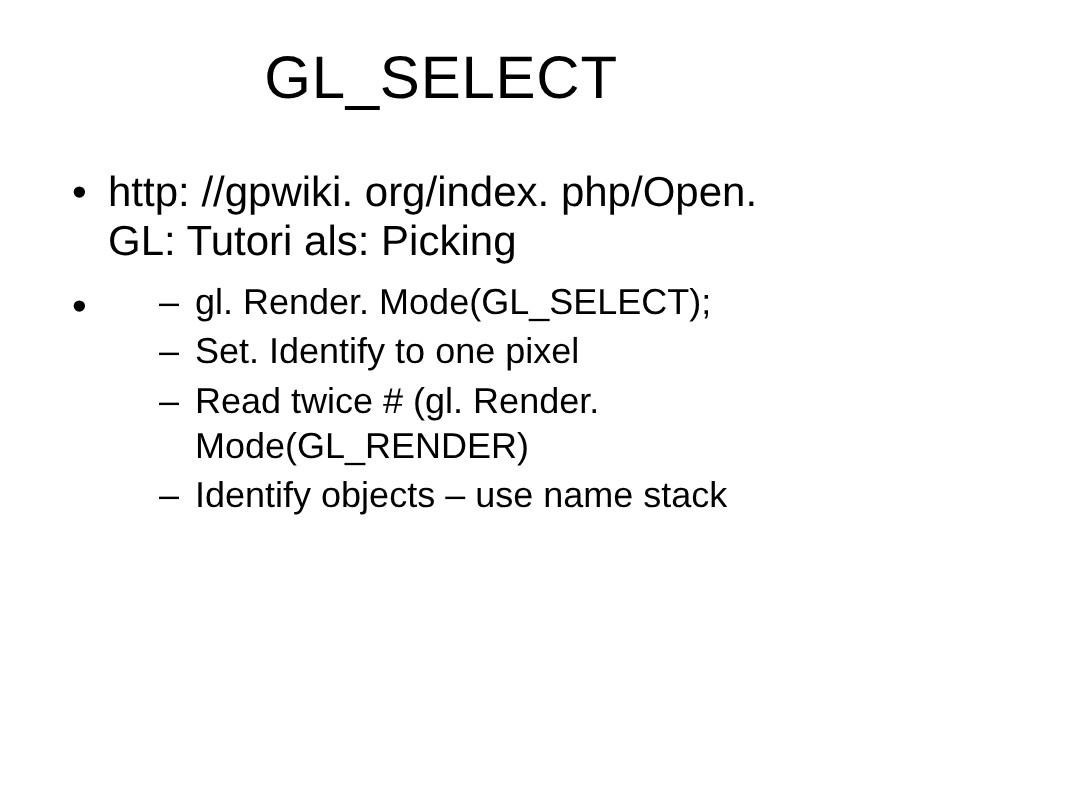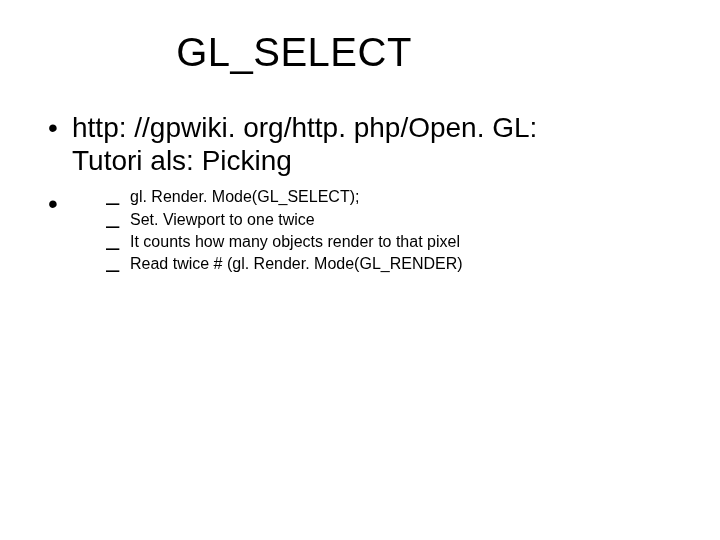--- a/index.html
+++ b/index.html
@@ -45,54 +45,54 @@
     line-height: 1.18;
   }
   ul.level2 {
     list-style: none;
     padding: 0 0 0 34px;
     margin: 10px 0 0 0;
   }
   ul.level2 > li {
     position: relative;
     padding-left: 24px;
-    font-size: 16px;
+    font-size: 24px;
     line-height: 1.28;
     margin-bottom: 2px;
   }
   ul.level2 > li::before {
     content: "–";
     position: absolute;
     left: 0;
     top: 0;
     font-size: 24px;
     line-height: 1.28;
   }
 </style>
 </head>
 <body>
 
 <div class="slide">
   <div class="title">GL_SELECT</div>
 
   <ul class="level1">
     <li>
-      <span>http: //gpwiki. org/http. php/Open. GL: Tutori als: Picking</span>
+      <span>http: //gpwiki. org/index. php/Open. GL: Tutori als: Picking</span>
     </li>
     <li>
 
       <ul class="level2">
         <li>
           <span>gl. Render. Mode(GL_SELECT);</span>
         </li>
         <li>
-          <span>Set. Viewport to one twice</span>
-        </li>
-        <li>
-          <span>It counts how many objects render to that pixel</span>
+          <span>Set. Identify to one pixel</span>
         </li>
         <li>
           <span>Read twice # (gl. Render. Mode(GL_RENDER)</span>
+        </li>
+        <li>
+          <span>Identify objects – use name stack</span>
         </li>
       </ul>
     </li>
   </ul>
 </div>
 
 </body></html>

